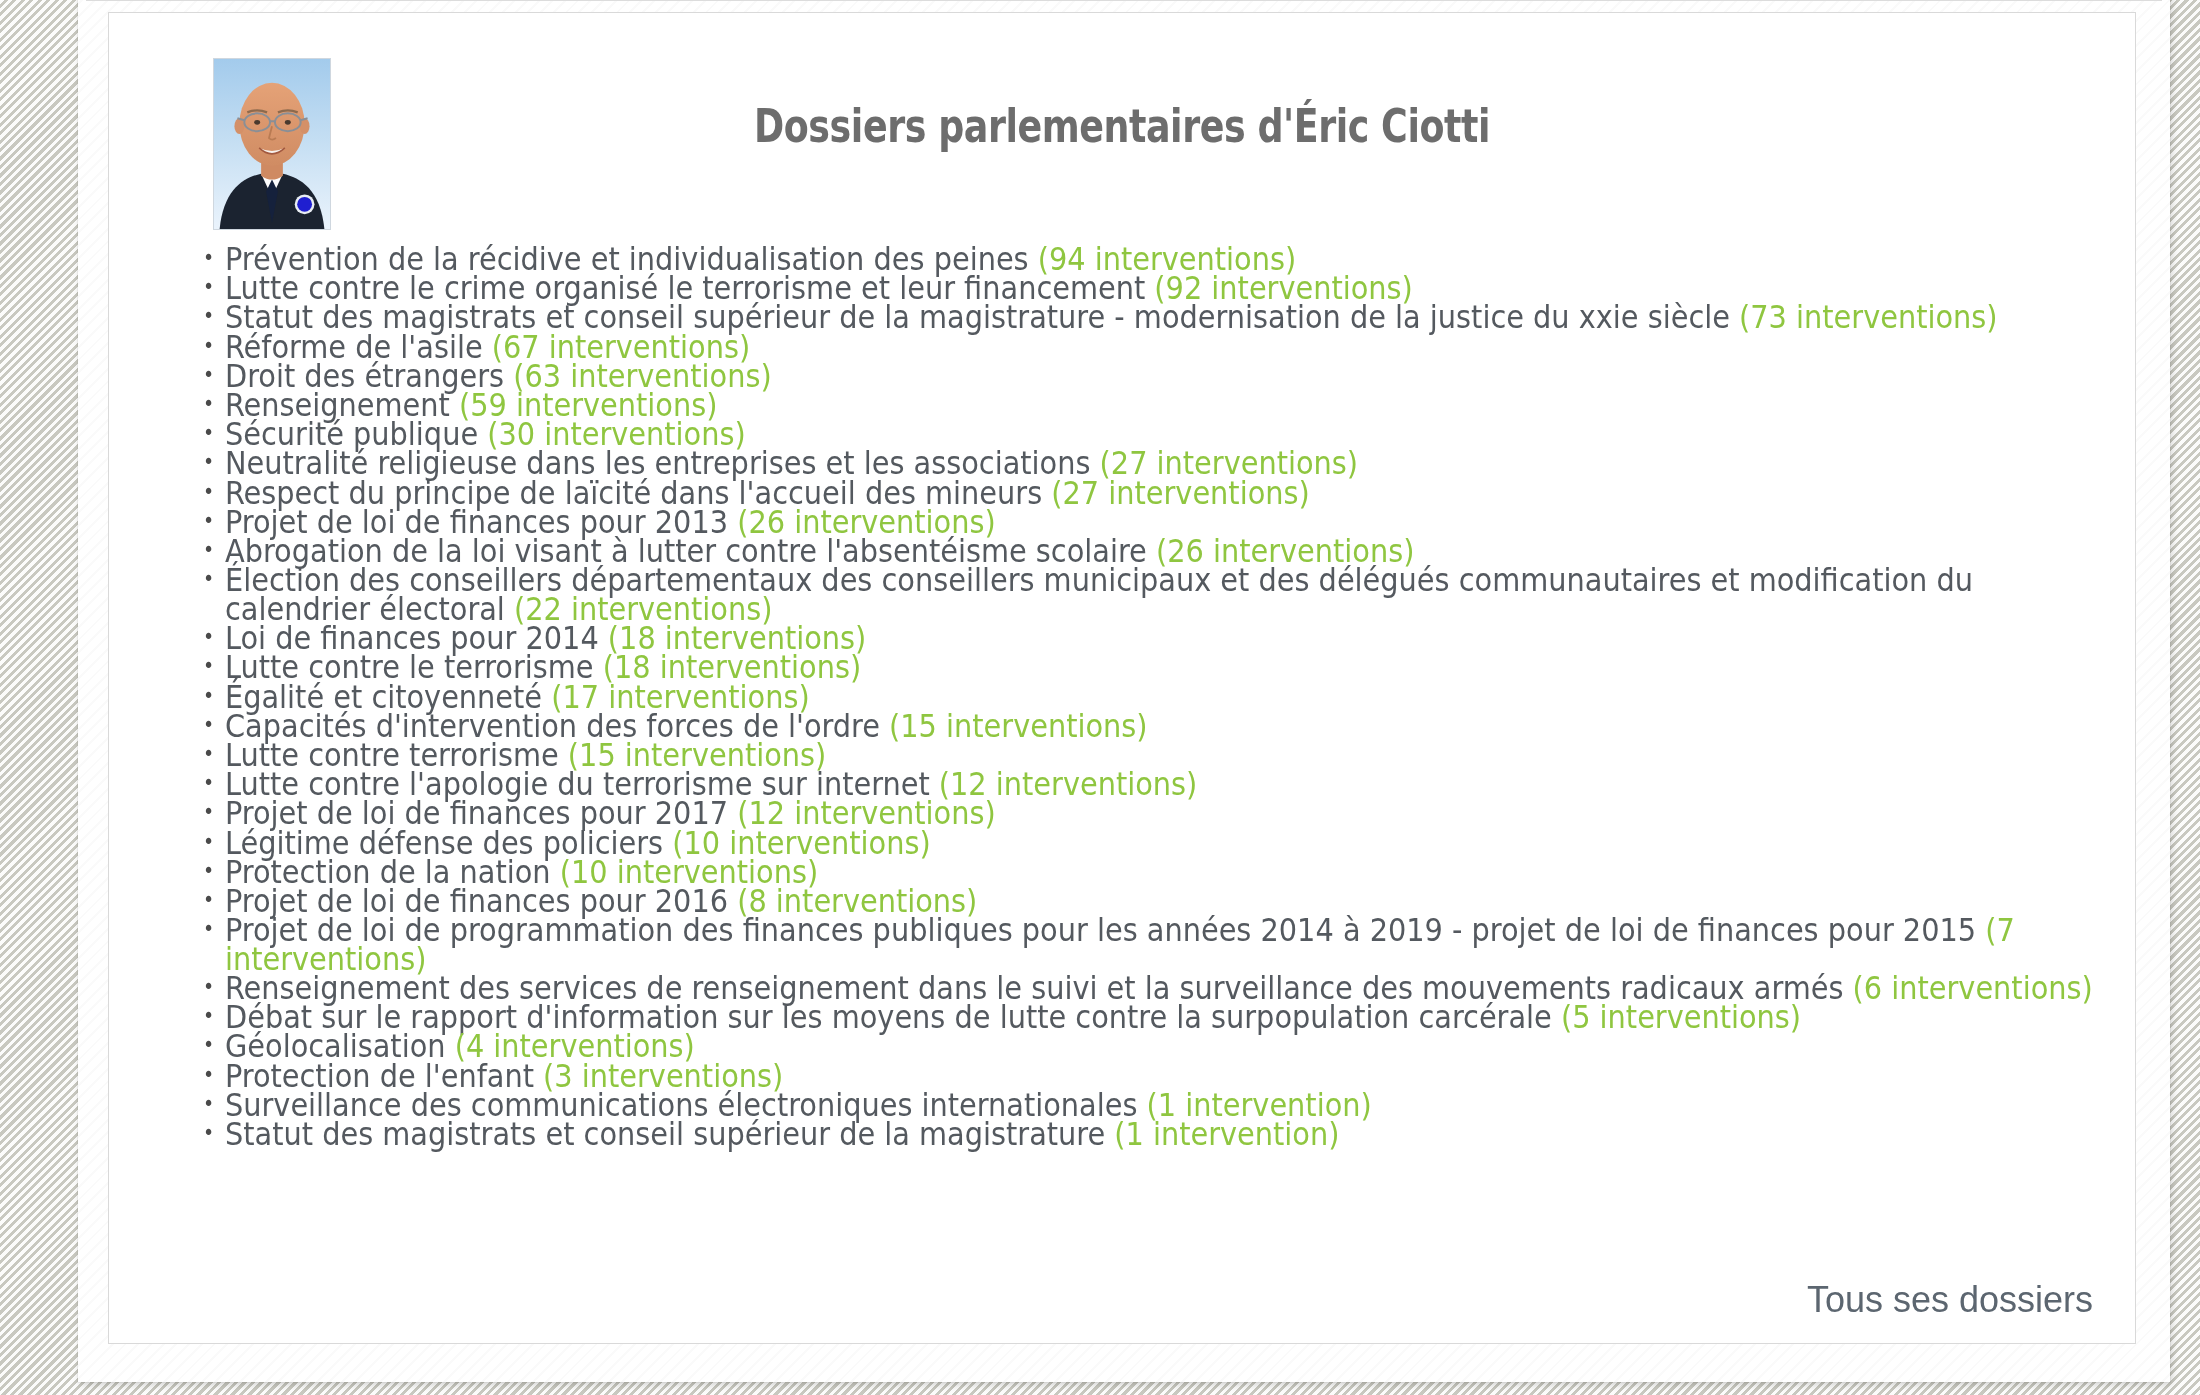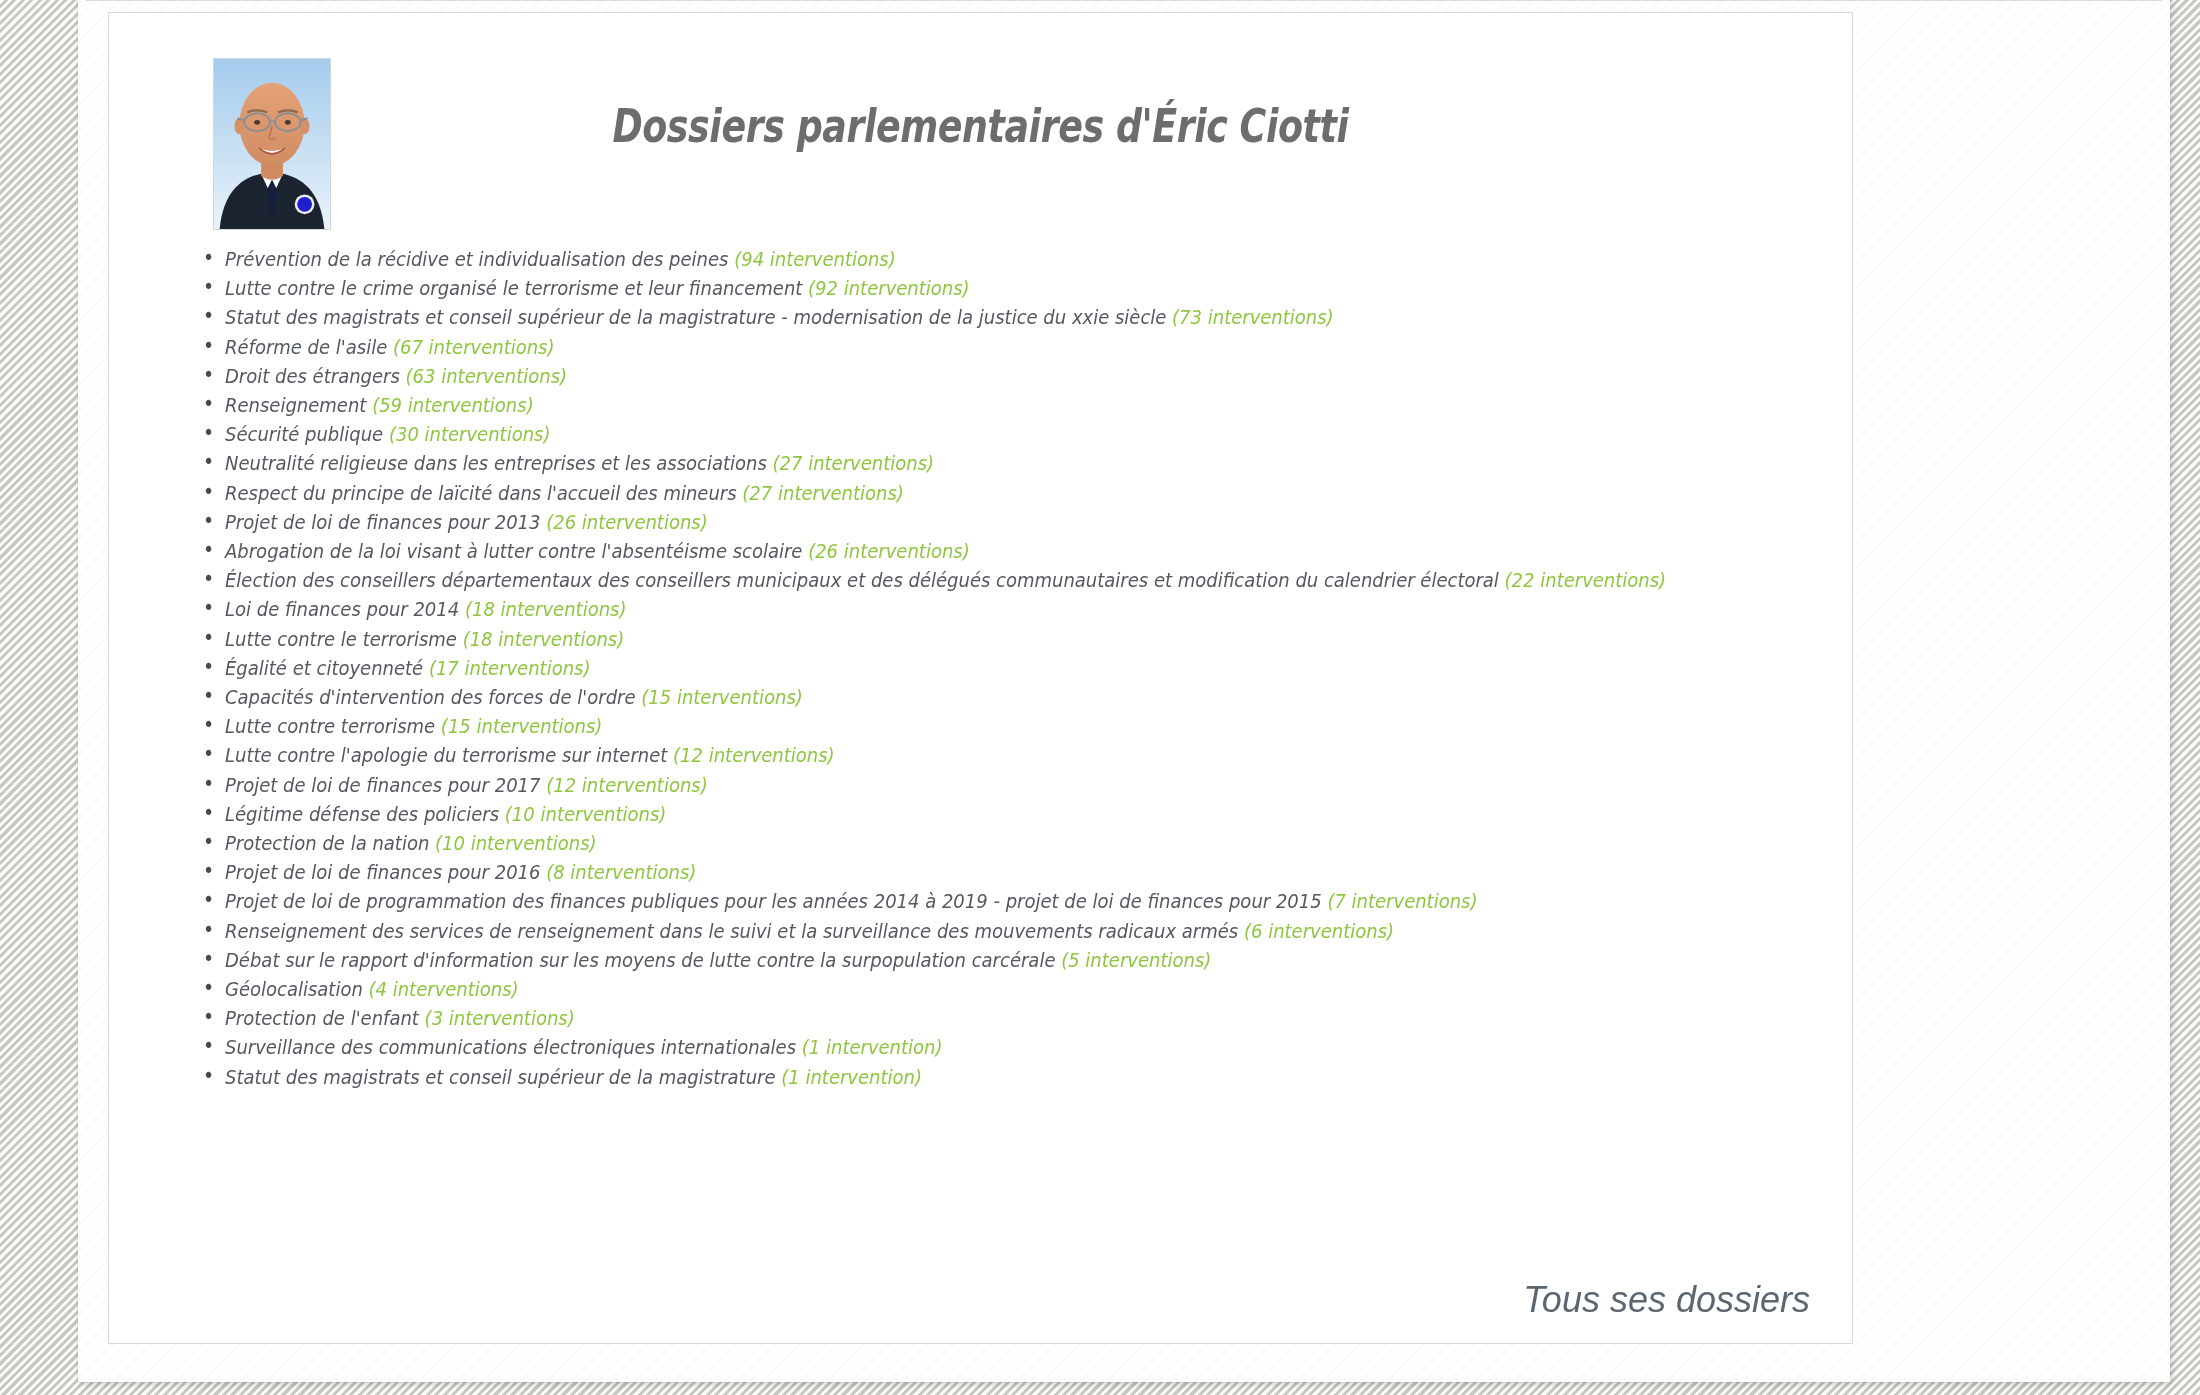--- a/index.html
+++ b/index.html
@@ -46,27 +46,26 @@
         rgba(255,255,255,0) 9px
     );
     pointer-events: none;
   }
 
   
   .card {
     position: absolute;
     left: 30px;
     top: 22px;
-    width: 1745px;
+    width: 2028px;
     height: 1332px;
     background: #ffffff;
     border: 1px solid #d9d9d9;
     box-sizing: border-box;
     overflow: hidden;
-    font-style: italic;
   }
 
   
   .card-header {
     position: relative;
     height: 232px;
   }
 
   .portrait {
     position: absolute;
@@ -94,21 +93,21 @@
     letter-spacing: -0.5px;
     transform: scaleX(0.88);
     transform-origin: center center;
   }
 
   
   .dossier-list {
     list-style: none;
     margin: 0;
     padding: 0 40px 0 92px;
-    font-size: 20px;
+    font-size: 32px;
     line-height: 28.7px;
     color: #54595f;
   }
   .dossier-list li {
     position: relative;
     padding-left: 24px;
     margin: 0 0 0.5px 0;
     font-family: "DejaVu Sans Condensed", "Liberation Sans Narrow", "Liberation Sans", sans-serif;
     white-space: normal;
   }

